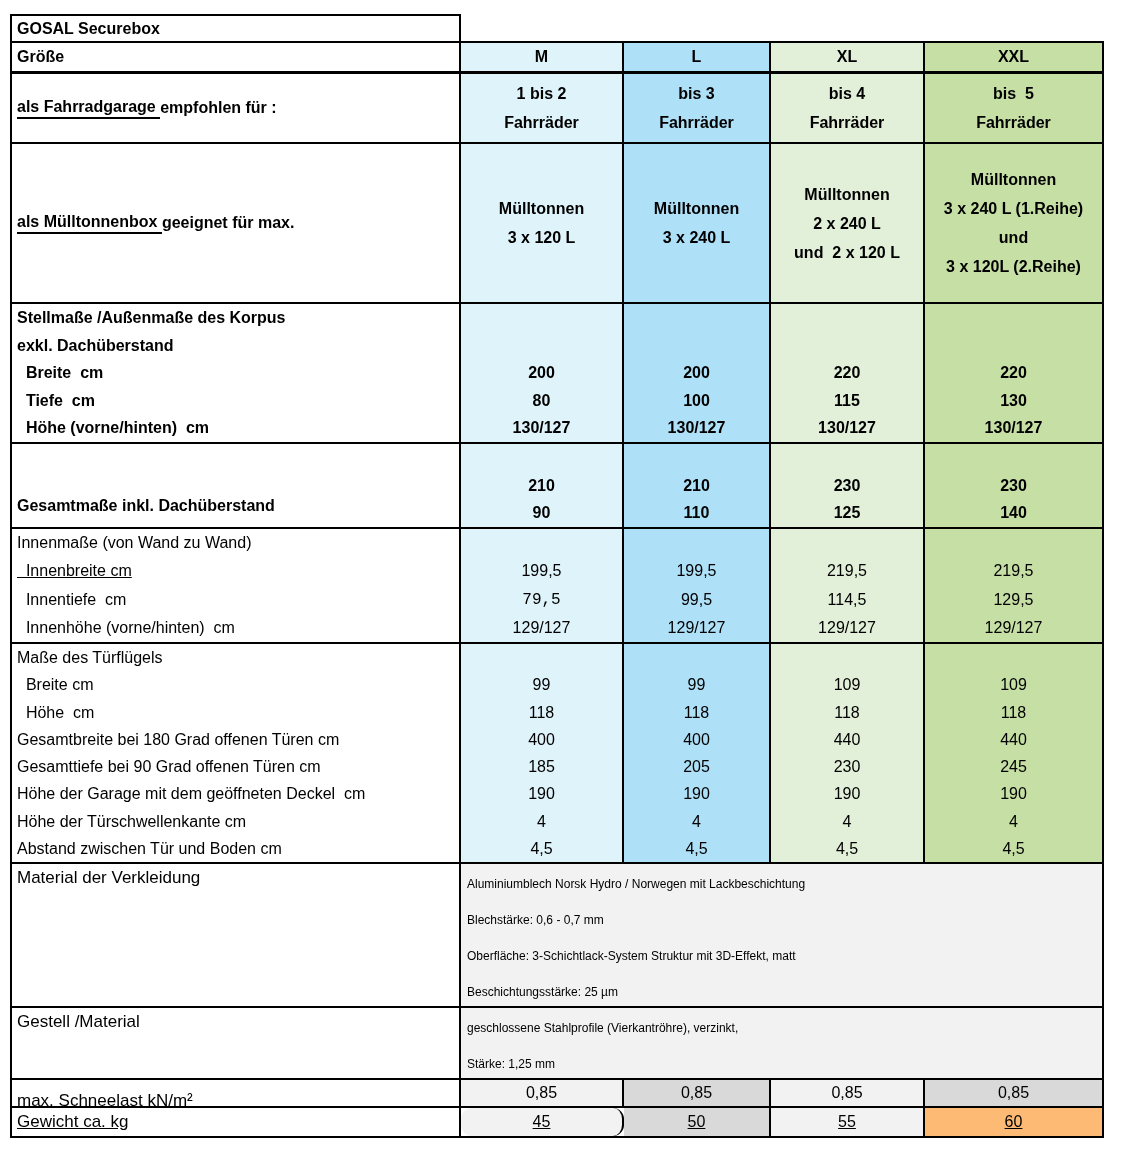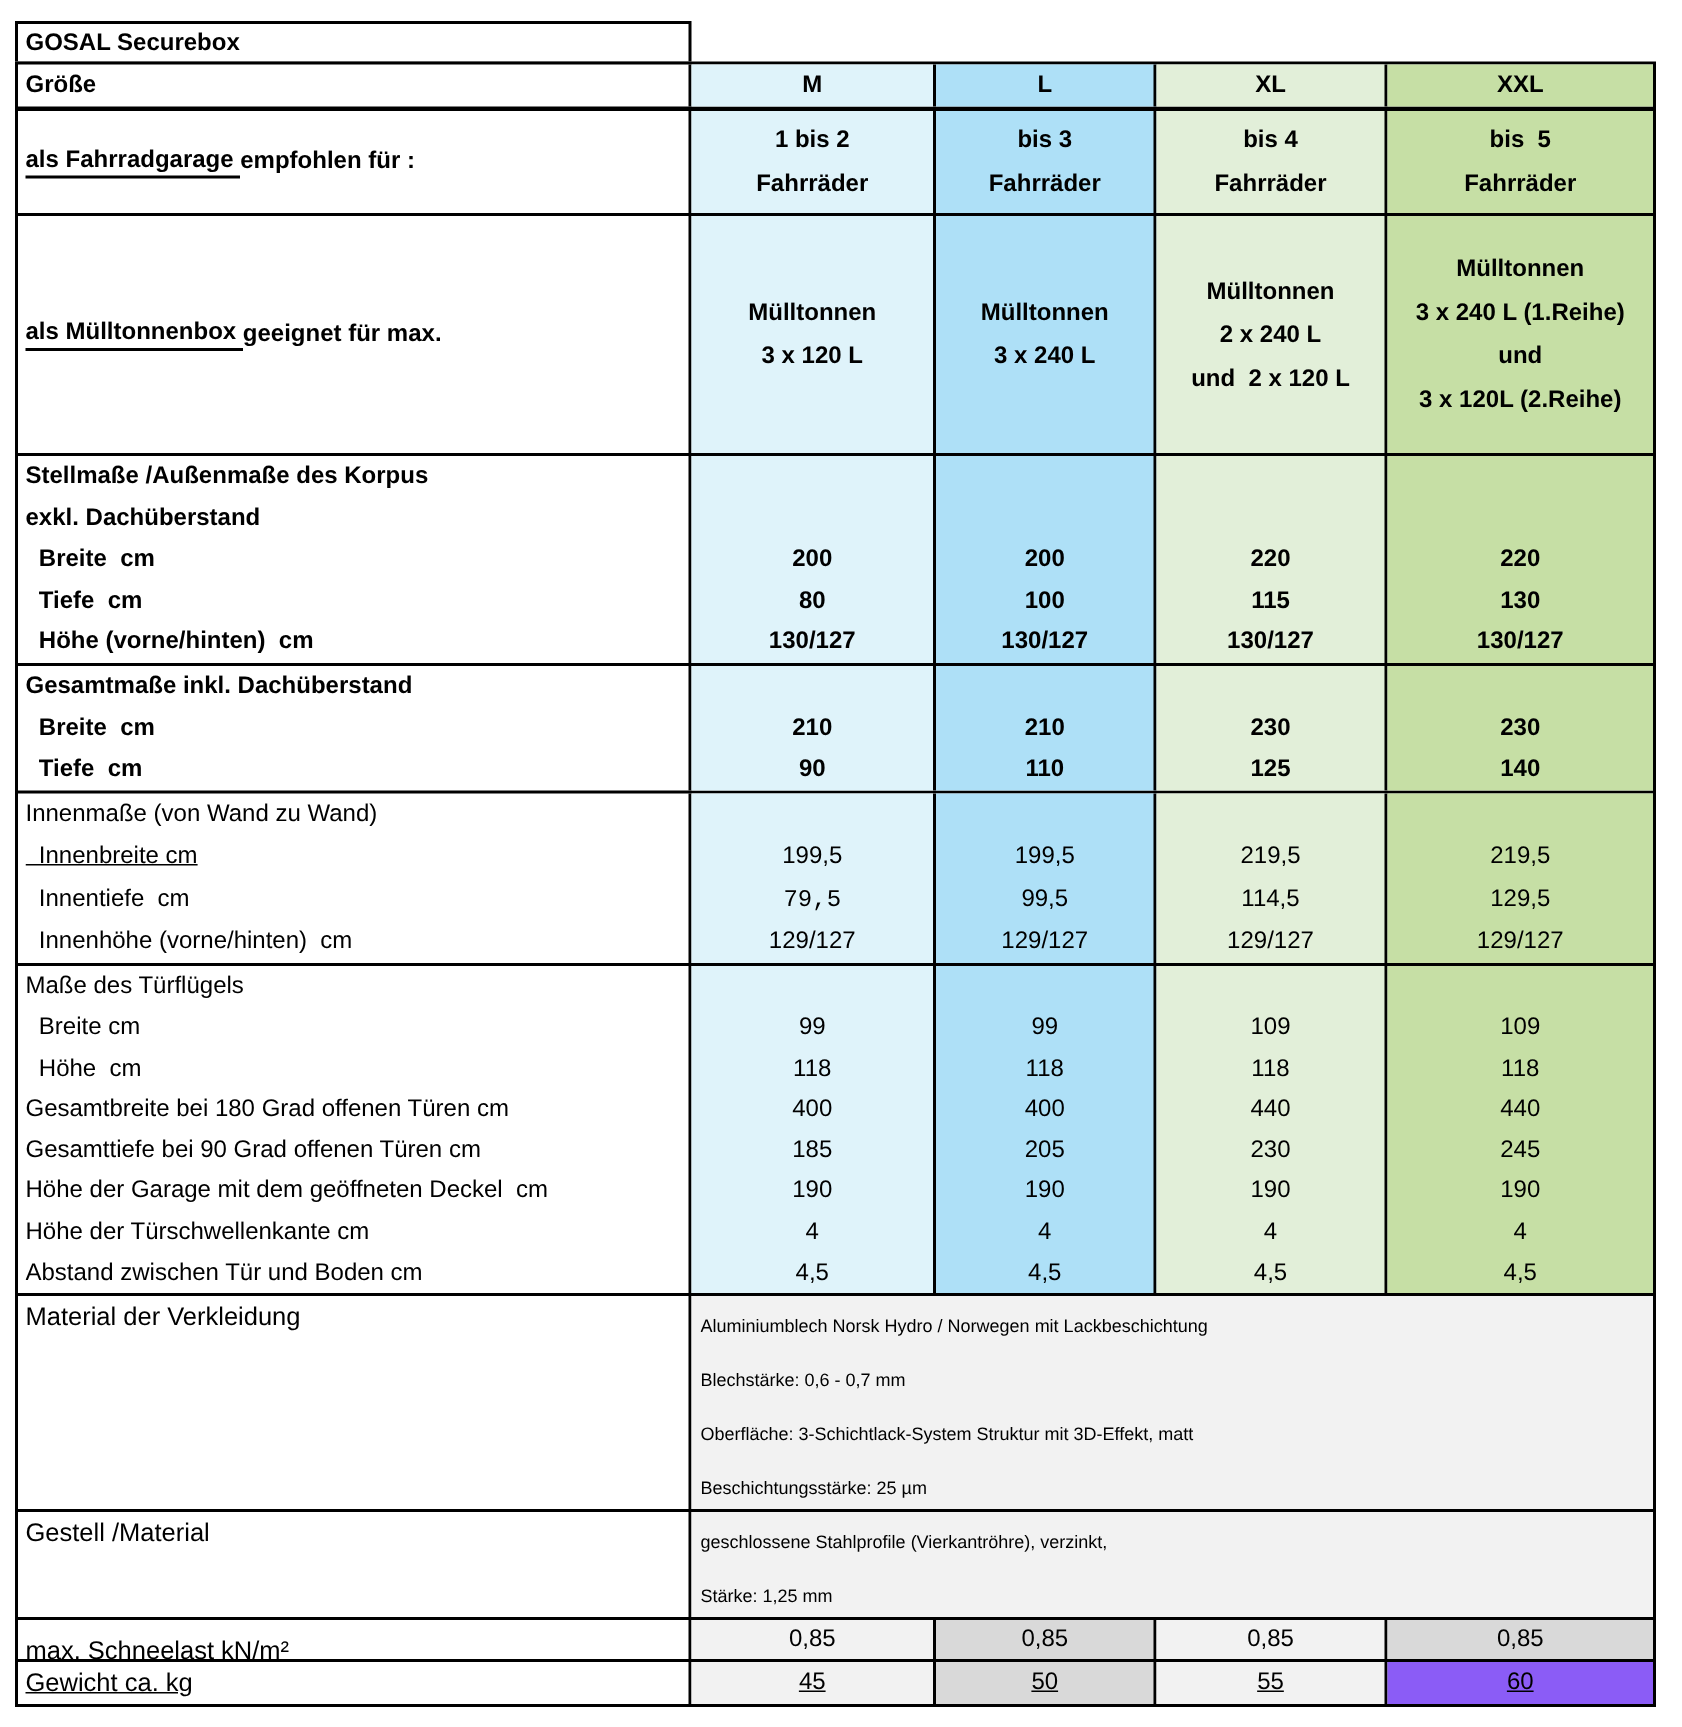--- a/index.html
+++ b/index.html
@@ -127,21 +127,21 @@
           <div class="cell" style="background: rgb(198, 223, 165);">
             <div class="ln c" style="height: 27.6px; line-height: 27.6px;"></div>
             <div class="ln c" style="height: 27.6px; line-height: 27.6px;"></div>
             <div class="ln c" style="height: 27.6px; line-height: 27.6px;">220</div>
             <div class="ln c" style="height: 27.6px; line-height: 27.6px;">130</div>
             <div class="ln c" style="height: 27.6px; line-height: 27.6px;">130/127</div>
           </div>
         </div>
         <div class="row b" style="height: 85px;">
           <div class="cell label-cell">
-            <div class="ln" style="height: 27.6667px; line-height: 27.6667px;">Gesamtmaße inkl. Dachüberstand</div>
+            <div class="ln" style="height: 27.6667px; line-height: 27.6667px; margin-top: 48px;">Gesamtmaße inkl. Dachüberstand</div>
             <div class="ln" style="height: 27.6667px; line-height: 27.6667px;">  Breite  cm</div>
             <div class="ln" style="height: 27.6667px; line-height: 27.6667px;">  Tiefe  cm</div>
           </div>
           <div class="cell" style="background: rgb(223, 243, 250);">
             <div class="ln c" style="height: 27.6667px; line-height: 27.6667px;"></div>
             <div class="ln c" style="height: 27.6667px; line-height: 27.6667px;">210</div>
             <div class="ln c" style="height: 27.6667px; line-height: 27.6667px;">90</div>
           </div>
           <div class="cell" style="background: rgb(174, 224, 247);">
             <div class="ln c" style="height: 27.6667px; line-height: 27.6667px;"></div>
@@ -261,21 +261,21 @@
         </div>
         <div class="row" style="height: 28px;">
           <div class="cell label-cell statlabel span-label" style="padding-top: 16px;">max. Schneelast  kN/m²</div>
           <div class="cell statcell" style="background: rgb(242, 242, 242);">0,85</div>
           <div class="cell statcell" style="background: rgb(217, 217, 217);">0,85</div>
           <div class="cell statcell" style="background: rgb(242, 242, 242);">0,85</div>
           <div class="cell statcell" style="background: rgb(217, 217, 217);">0,85</div>
         </div>
         <div class="row last" style="height: 28px;">
           <div class="cell label-cell statlabel span-label" style="padding-top: 0px;">Gewicht ca.   kg</div>
-          <div class="cell statcell" style="background: rgb(242, 242, 242);">45</div>
+          <div class="cell statcell" style="background: rgb(242, 242, 242); border-radius: 11px;">45</div>
           <div class="cell statcell" style="background: rgb(217, 217, 217);">50</div>
           <div class="cell statcell" style="background: rgb(242, 242, 242);">55</div>
-          <div class="cell statcell" style="background: #8b5cf6;">60</div>
+          <div class="cell statcell" style="background: #fdba74;">60</div>
         </div>
       </div>
   </div>
 
 </div>
 
 </body></html>

